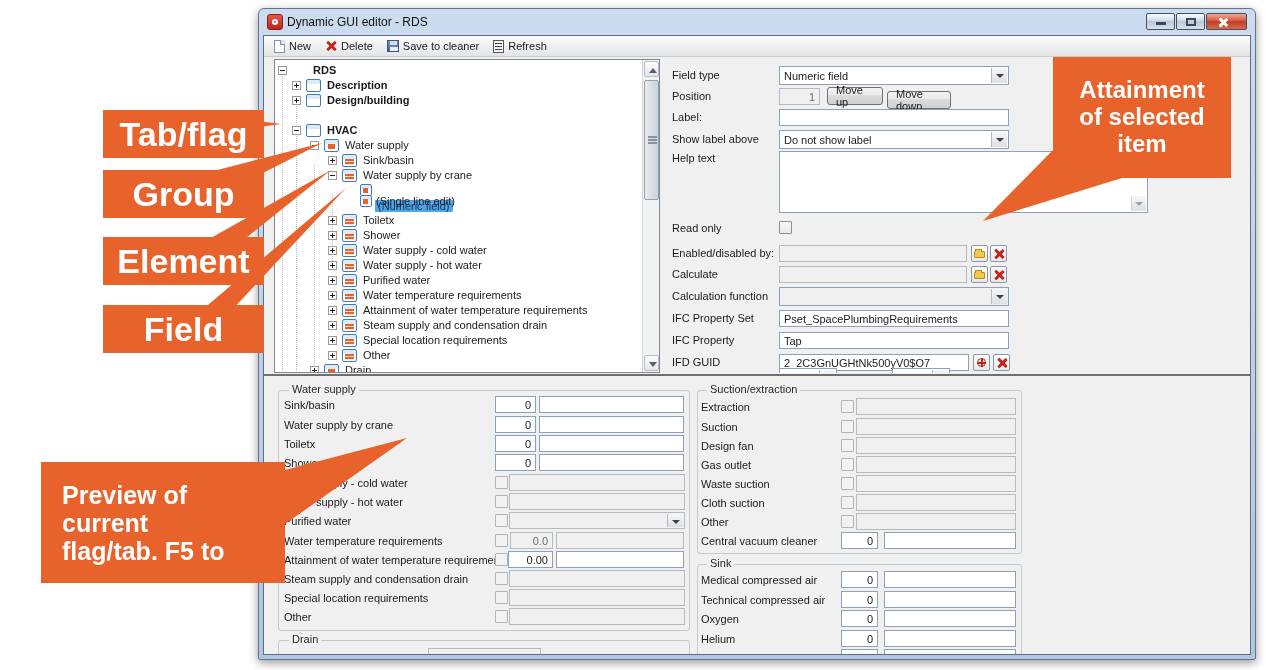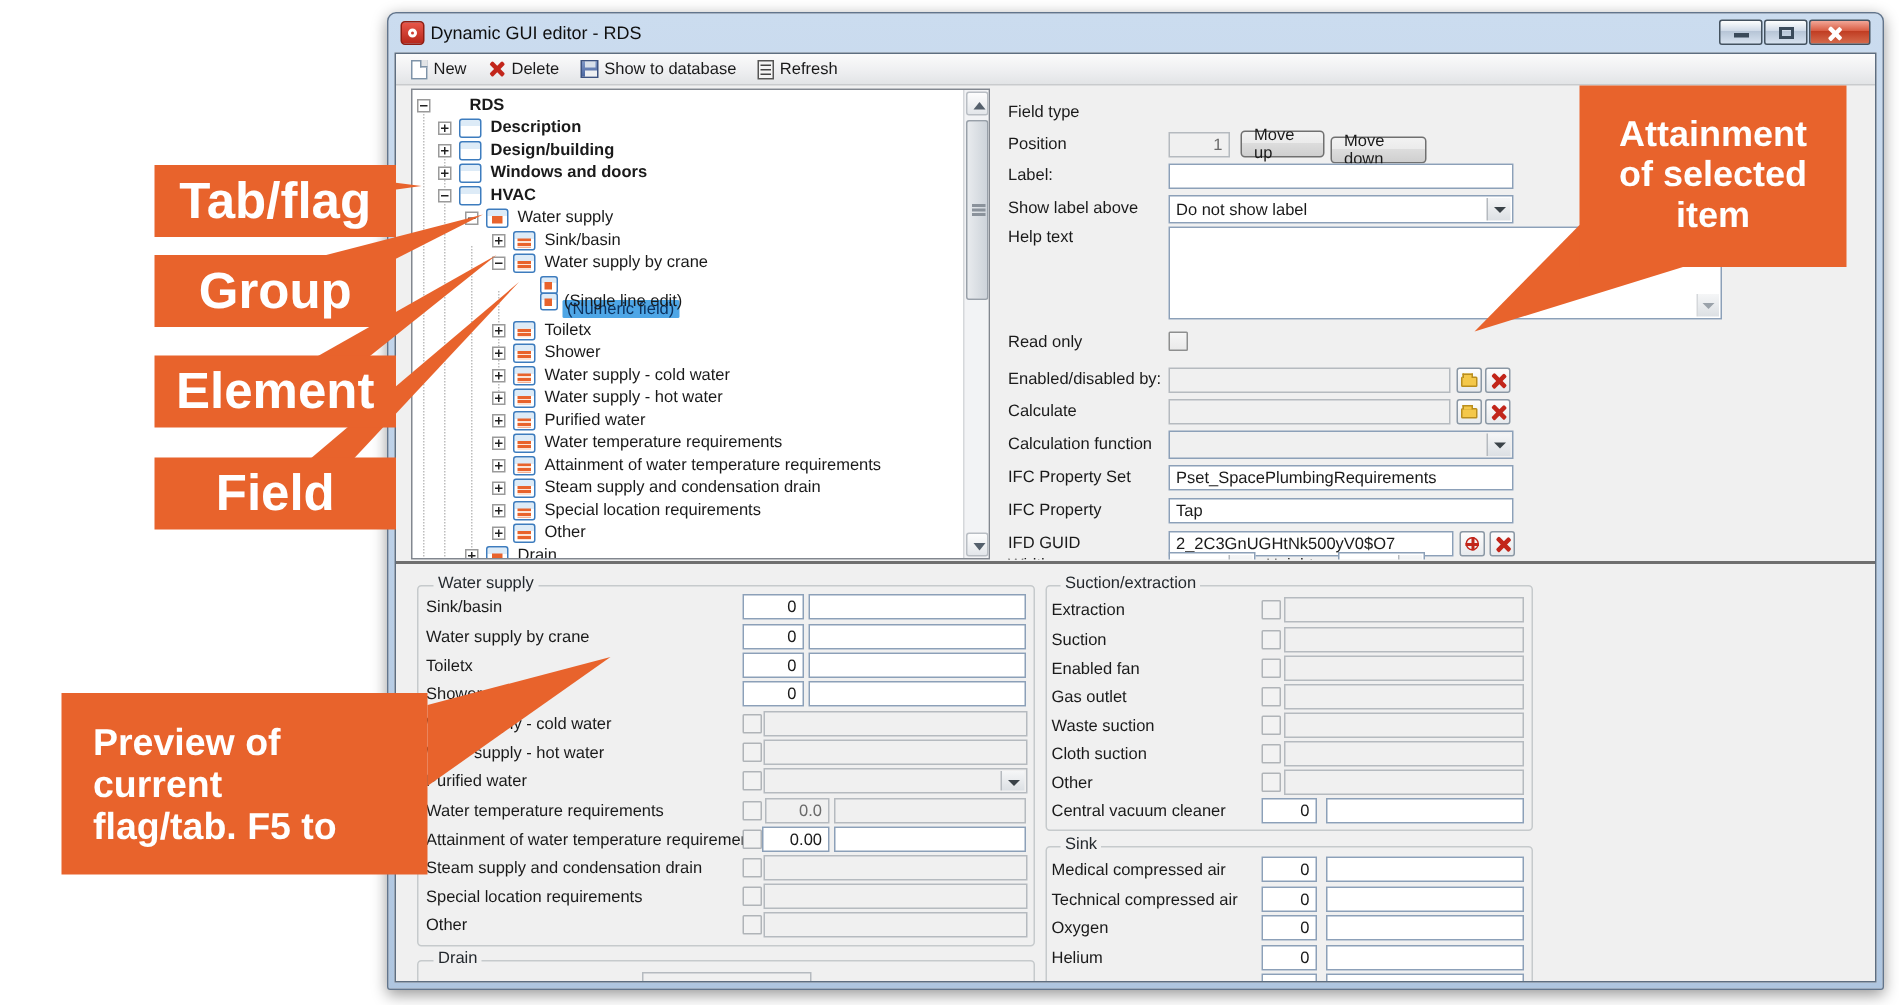--- a/index.html
+++ b/index.html
@@ -163,21 +163,21 @@
       <div class="tbtn">
         <span class="ico-page"></span>
         <span>New</span>
       </div>
       <div class="tbtn">
         <span class="ico-x"></span>
         <span>Delete</span>
       </div>
       <div class="tbtn">
         <span class="ico-floppy"></span>
-        <span>Show to database</span>
+        <span>Save to cleaner</span>
       </div>
       <div class="tbtn">
         <span class="ico-doc"></span>
         <span>Refresh</span>
       </div>
     </div>
 
     <div id="tree">
       <div class="vline" style="left:7px;top:14px;height:345px;"></div>
       <div class="vline" style="left:21px;top:44px;height:315px;"></div>
@@ -190,25 +190,20 @@
       </div>
       <div class="tnode" style="top:18px">
         <span class="exp plus" style="left:17px"></span>
         <span class="ticon" style="left:31px"></span>
         <span class="tlabel bold" style="left:52px">Description</span>
       </div>
       <div class="tnode" style="top:33px">
         <span class="exp plus" style="left:17px"></span>
         <span class="ticon" style="left:31px"></span>
         <span class="tlabel bold" style="left:52px">Design/building</span>
-      </div>
-      <div class="tnode" style="top:48px">
-        <span class="exp plus" style="left:17px"></span>
-        <span class="ticon" style="left:31px"></span>
-        <span class="tlabel bold" style="left:52px">Windows and doors</span>
       </div>
       <div class="tnode" style="top:63px">
         <span class="exp" style="left:17px"></span>
         <span class="ticon" style="left:31px"></span>
         <span class="tlabel bold" style="left:52px">HVAC</span>
       </div>
       <div class="tnode" style="top:78px">
         <span class="exp" style="left:35px"></span>
         <span class="ticon group" style="left:49px"></span>
         <span class="tlabel" style="left:70px">Water supply</span>
@@ -295,20 +290,24 @@
             <div class="grip"></div>
           </div>
         <div class="sb-btn down">
             <div class="tri-down"></div>
           </div>
       </div>
     </div>
 
     <div id="props">
       <div class="plab" style="top:10px">Field type</div>
+      <div class="combo" style="left:113px;top:7px;width:230px">
+        <span>Numeric field</span>
+        <span class="dd"></span>
+      </div>
 
       <div class="plab" style="top:31px">Position</div>
       <div class="tb num dis" style="left:113px;top:29px;width:41px">1</div>
       <div class="wbtn" style="left:161px;top:28px;width:56px">Move up</div>
       <div class="wbtn" style="left:221px;top:32px;width:64px">Move down</div>
 
       <div class="plab" style="top:52px">Label:</div>
       <div class="tb" style="left:113px;top:50px;width:230px"></div>
 
       <div class="plab" style="top:74px">Show label above</div>
@@ -443,21 +442,21 @@
       <div class="gbox" style="left:426px;top:13px;width:325px;height:164px"></div>
 
       <div class="prevlab" style="left:430px;top:24px">Extraction</div>
       <div class="cb dis" style="left:570px;top:23px"></div>
       <div class="tb dis" style="left:585px;top:21px;width:160px"></div>
 
       <div class="prevlab" style="left:430px;top:44px">Suction</div>
       <div class="cb dis" style="left:570px;top:43px"></div>
       <div class="tb dis" style="left:585px;top:41px;width:160px"></div>
 
-      <div class="prevlab" style="left:430px;top:63px">Enabled fan</div>
+      <div class="prevlab" style="left:430px;top:63px">Design fan</div>
       <div class="cb dis" style="left:570px;top:62px"></div>
       <div class="tb dis" style="left:585px;top:60px;width:160px"></div>
 
       <div class="prevlab" style="left:430px;top:82px">Gas outlet</div>
       <div class="cb dis" style="left:570px;top:81px"></div>
       <div class="tb dis" style="left:585px;top:79px;width:160px"></div>
 
       <div class="prevlab" style="left:430px;top:101px">Waste suction</div>
       <div class="cb dis" style="left:570px;top:100px"></div>
       <div class="tb dis" style="left:585px;top:98px;width:160px"></div>

